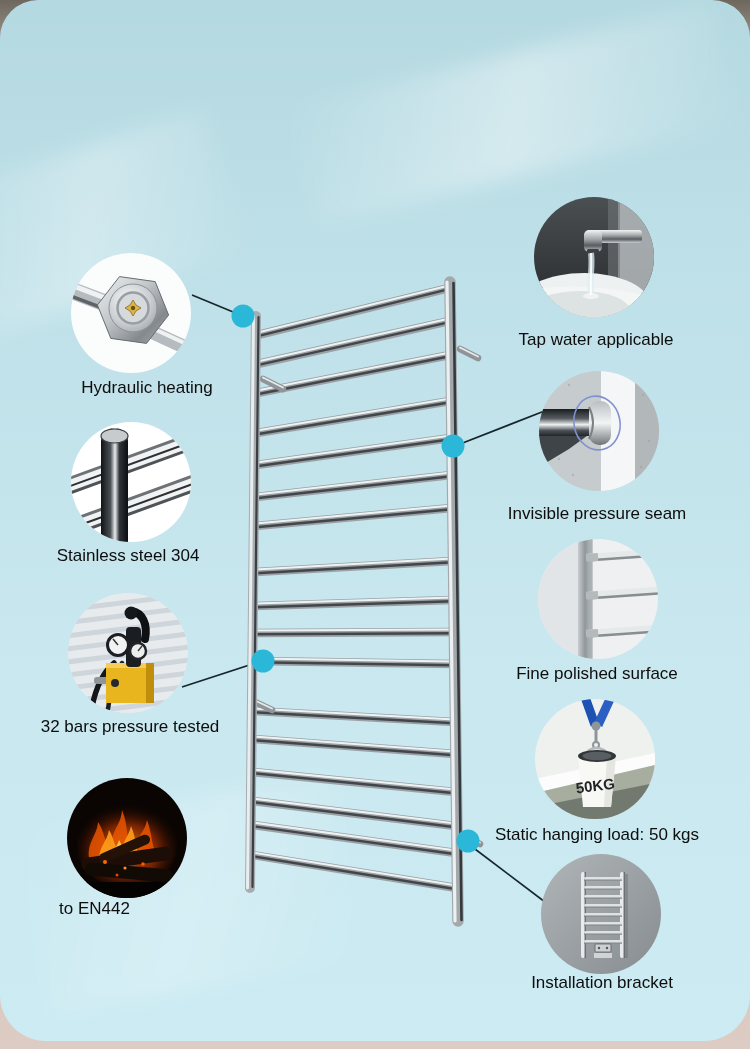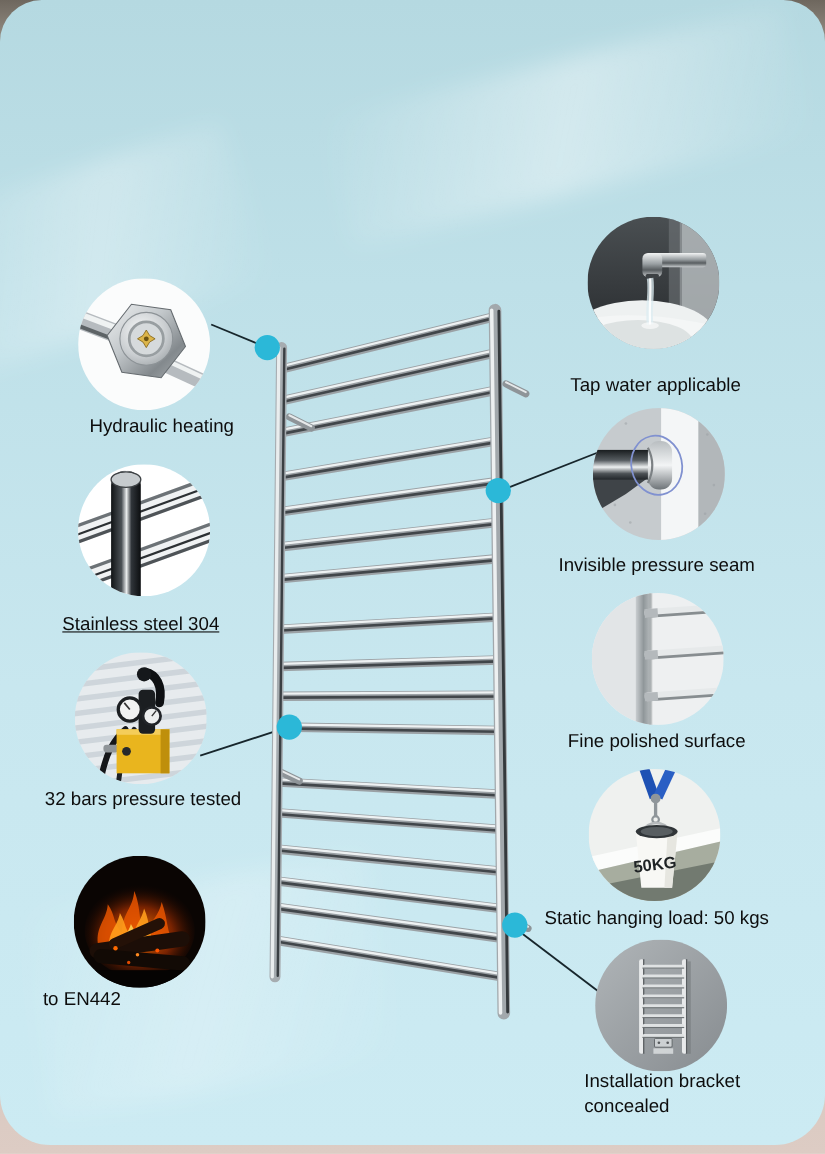--- a/index.html
+++ b/index.html
@@ -27,21 +27,21 @@
     text-shadow:1px 1px 2px rgba(70,85,90,.40);
   }
   .overlay{position:absolute;left:0;top:0;z-index:2;}
   .circle{position:absolute;width:120px;height:120px;border-radius:50%;overflow:hidden;z-index:3;}
   .circle svg{display:block;width:120px;height:120px;}
   .feat-label{
     position:absolute;z-index:4;white-space:nowrap;color:#0d0d0d;
     font-size:17px;line-height:23px;
   }
   .centered{transform:translateX(-50%);}
-  .tcenter{text-align:left;}
+  .tcenter{text-align:center;}
 </style>
 </head>
 <body>
 
 <div class="card"></div>
 <div class="streak s1"></div>
 <div class="streak s2"></div>
 <div class="streak s3"></div>
 
 <div class="title">
@@ -403,25 +403,24 @@
         <rect x="43" y="88.6" width="38" height="1" fill="#6c7174"></rect>
     </g>
     <rect x="54" y="90" width="16" height="8" rx="1" fill="#ccd0d2" stroke="#5b6063" stroke-width=".8"></rect>
     <circle cx="58" cy="94" r="1.2" fill="#54585b"></circle>
       <circle cx="66" cy="94" r="1.2" fill="#54585b"></circle>
     <rect x="53" y="99" width="18" height="5" fill="#dfe2e3" opacity=".8"></rect>
   </svg>
 </div>
 
 <div class="feat-label centered" style="left:131px;top:376px;margin-left:16px;">Hydraulic heating</div>
-<div class="feat-label centered" style="left:128px;top:556px;text-decoration:underline;">Stainless steel 304</div>
+<div class="feat-label centered" style="left:128px;top:544px;">Stainless steel 304</div>
 <div class="feat-label centered" style="left:130px;top:715px;">32 bars pressure tested</div>
 <div class="feat-label" style="left:33px;top:897px;">
-  <div style="padding-left:6px;">to EN442</div>
-</div>
-<div class="feat-label centered" style="left:596px;top:338px;">Tap water applicable</div>
+  <div style="padding-left:6px;margin-left:20px;">to EN442</div>
+</div>
+<div class="feat-label centered" style="left:596px;top:328px;">Tap water applicable</div>
 <div class="feat-label centered" style="left:597px;top:502px;">Invisible pressure seam</div>
 <div class="feat-label centered" style="left:597px;top:662px;">Fine polished surface</div>
 <div class="feat-label centered" style="left:597px;top:823px;">Static hanging load: 50 kgs</div>
 <div class="feat-label centered tcenter" style="left:602px;top:971px;">
   <div>Installation bracket</div>
-  <div>concealed</div>
 </div>
 
 </body></html>

